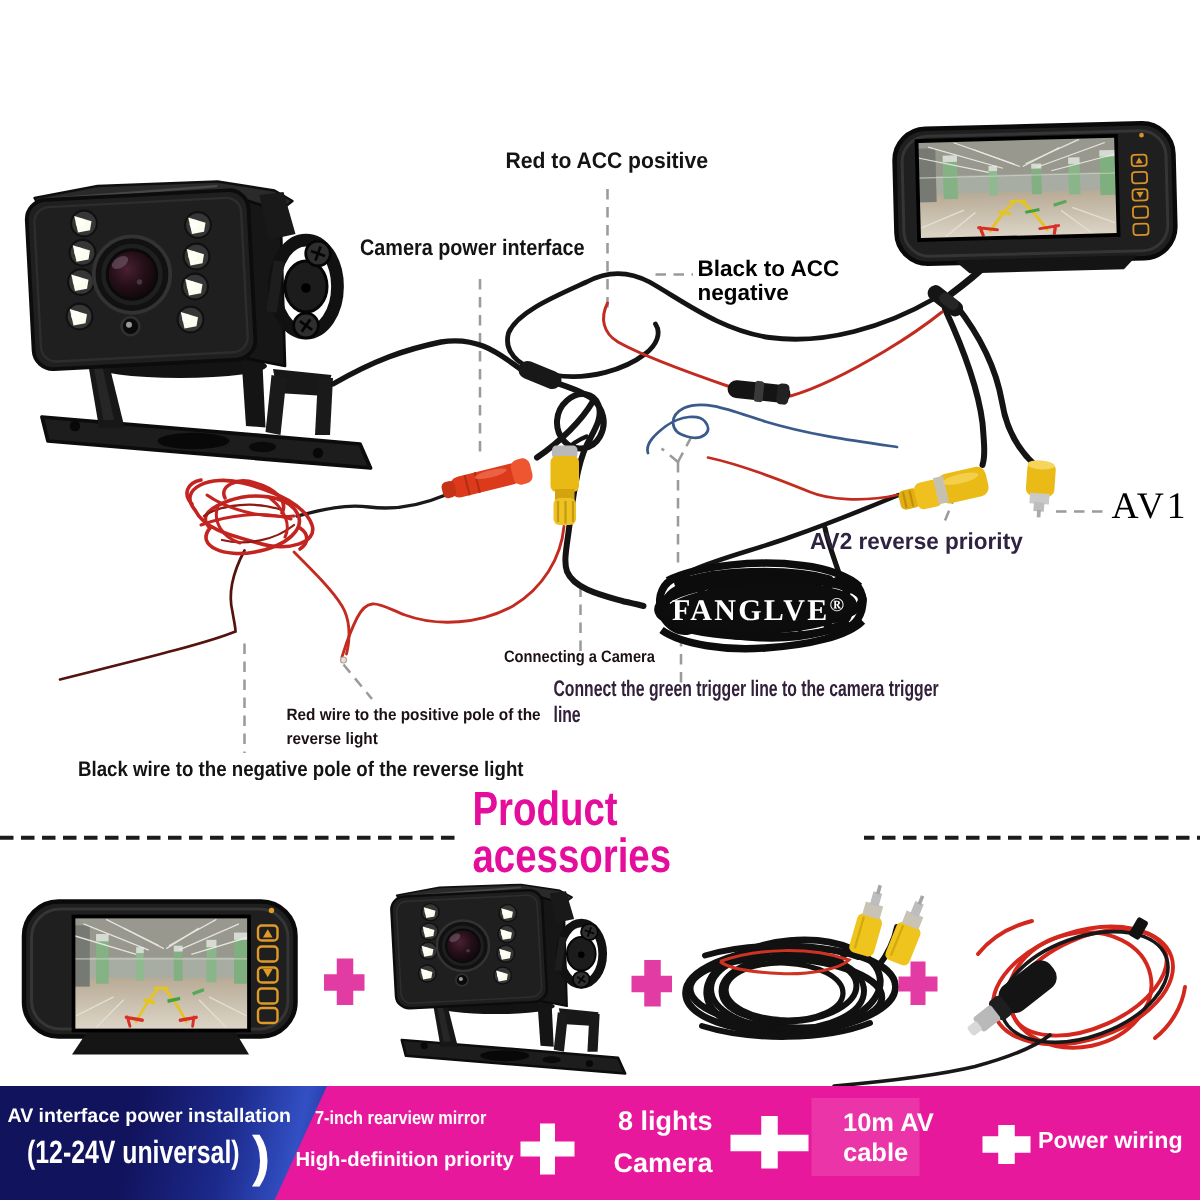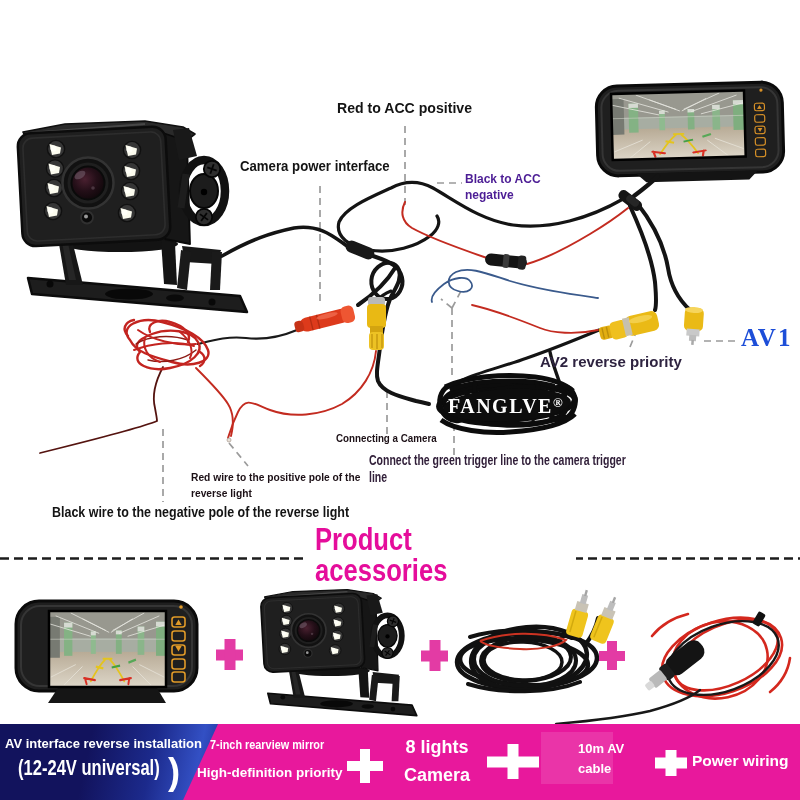--- a/index.html
+++ b/index.html
@@ -404,22 +404,22 @@
 <rect x="645" y="660.5" width="10" height="16" rx="3" fill="#1e1e1e"></rect>
 <rect x="631" y="662.5" width="15" height="12" rx="2" fill="#b9b9b9"></rect>
 <rect x="624" y="665" width="8" height="7.5" rx="2" fill="#d9d9d9"></rect>
 </g>
 </g>
 </g>
 </svg>
 
 <div class="lbl" style="left:337px;top:99px;font-size:15px;color:#141414;transform:scaleX(0.94);transform-origin:left top">Red to ACC positive</div>
 <div class="lbl" style="left:240px;top:157px;font-size:15px;color:#141414;transform:scaleX(0.88);transform-origin:left top">Camera power interface</div>
-<div class="lbl" style="left:465px;top:172px;font-size:12px;line-height:15.5px;color:#4c1d95">Black to ACC<br>negative</div>
-<div class="lbl" style="left:741px;top:324px;font-size:25px;font-family:'Liberation Serif',serif;font-weight:bold;letter-spacing:2px;color:#1d4ed8">AV1</div>
+<div class="lbl" style="left:465px;top:172px;font-size:15px;line-height:15.5px;color:#000000">Black to ACC<br>negative</div>
+<div class="lbl" style="left:741px;top:324px;font-size:25px;font-family:'Liberation Serif',serif;font-weight:normal;letter-spacing:2px;color:#000000">AV1</div>
 <div class="lbl" style="left:540px;top:353px;font-size:15.5px;color:#2e2340;transform:scaleX(0.97);transform-origin:left top">AV2 reverse priority</div>
 <div class="lbl" style="left:336px;top:432px;font-size:11px;color:#1c1016;transform:scaleX(0.89);transform-origin:left top">Connecting a Camera</div>
 <div class="lbl" style="left:369px;top:452px;font-size:15px;line-height:16.5px;color:#32203a;transform:scaleX(0.70);transform-origin:left top">Connect the green trigger line to the camera trigger<br>line</div>
 <div class="lbl" style="left:191px;top:470px;font-size:11px;line-height:15.5px;color:#1c1016;transform:scaleX(0.93);transform-origin:left top">Red wire to the positive pole of the<br>reverse light</div>
 <div class="lbl" style="left:52px;top:504px;font-size:14px;color:#141414;transform:scaleX(0.89);transform-origin:left top">Black wire to the negative pole of the reverse light</div>
 <div class="lbl" style="left:315px;top:524px;font-size:32px;line-height:31px;color:#e50d9b;transform:scaleX(0.8);transform-origin:left top">Product<br>acessories</div>
 
 <div class="plus" style="left:216px;top:639px;width:27px;height:31px;--t:11px">
       <i class="h"></i>
       <i class="v"></i>
@@ -429,34 +429,34 @@
       <i class="v"></i>
     </div>
 <div class="plus" style="left:599px;top:641px;width:26px;height:29px;--t:10px">
       <i class="h"></i>
       <i class="v"></i>
     </div>
 
 <div id="banner">
 <div id="navy"></div>
 <div style="position:absolute;left:541px;top:8px;width:72px;height:52px;background:rgba(255,255,255,0.12)"></div>
-<div class="bt" style="left:5px;top:12px;font-size:13px">AV interface reverse installation</div>
+<div class="bt" style="left:5px;top:12px;font-size:13px">AV interface power installation</div>
 <div class="bt" style="left:18px;top:32px;font-size:21.5px;transform:scaleX(0.77);transform-origin:left top">(12-24V universal)</div>
 <div class="bt" style="left:168px;top:26px;font-size:33px;transform:scale(1.1,1.12);transform-origin:left top">)</div>
 <div class="bt" style="left:210px;top:14px;font-size:12.5px;transform:scaleX(0.87);transform-origin:left top">7-inch rearview mirror</div>
 <div class="bt" style="left:197px;top:41px;font-size:13.5px">High-definition priority</div>
 <div class="plus wplus" style="left:347px;top:25px;width:36px;height:34px;--t:10px">
         <i class="h"></i>
         <i class="v"></i>
       </div>
-<div class="bt" style="left:399px;top:9px;width:76px;font-size:18px;line-height:28px;text-align:center">8 lights<br>Camera</div>
+<div class="bt" style="left:399px;top:9px;width:76px;font-size:18px;line-height:28px;text-align:right">8 lights<br>Camera</div>
 <div class="plus wplus" style="left:487px;top:20px;width:52px;height:35px;--t:11px">
         <i class="h"></i>
         <i class="v"></i>
       </div>
-<div class="bt" style="left:578px;top:15px;font-size:13px;line-height:20px">10m AV<br>cable</div>
+<div class="bt" style="left:562px;top:15px;font-size:17px;line-height:20px">10m AV<br>cable</div>
 <div class="plus wplus" style="left:655px;top:26px;width:32px;height:26px;--t:11px">
         <i class="h"></i>
         <i class="v"></i>
       </div>
 <div class="bt" style="left:692px;top:28px;font-size:15.5px">Power wiring</div>
 </div>
 </div>
 
 </body></html>

